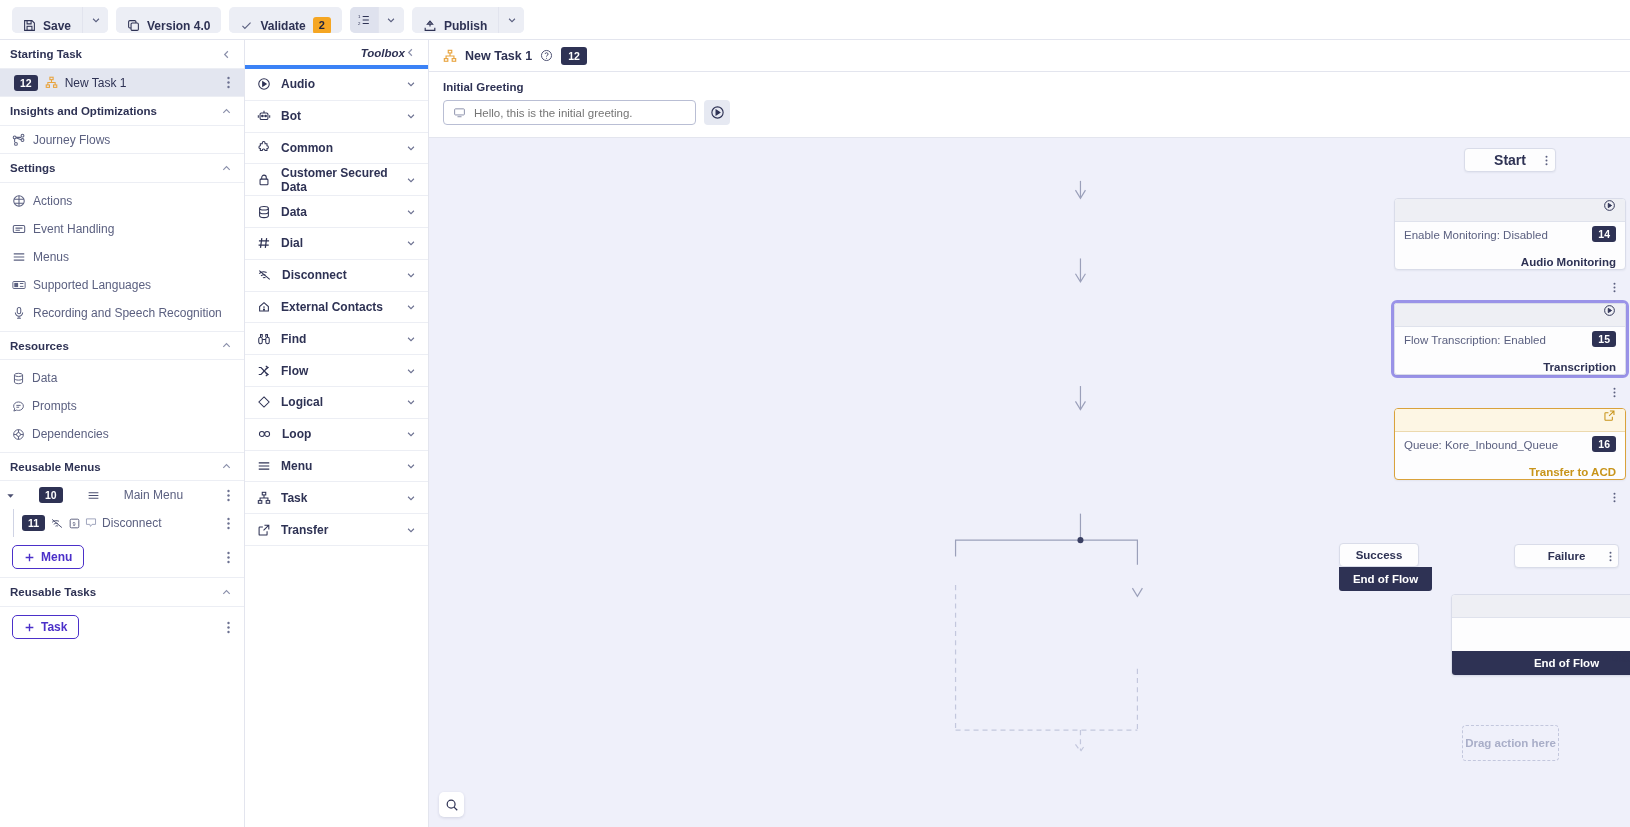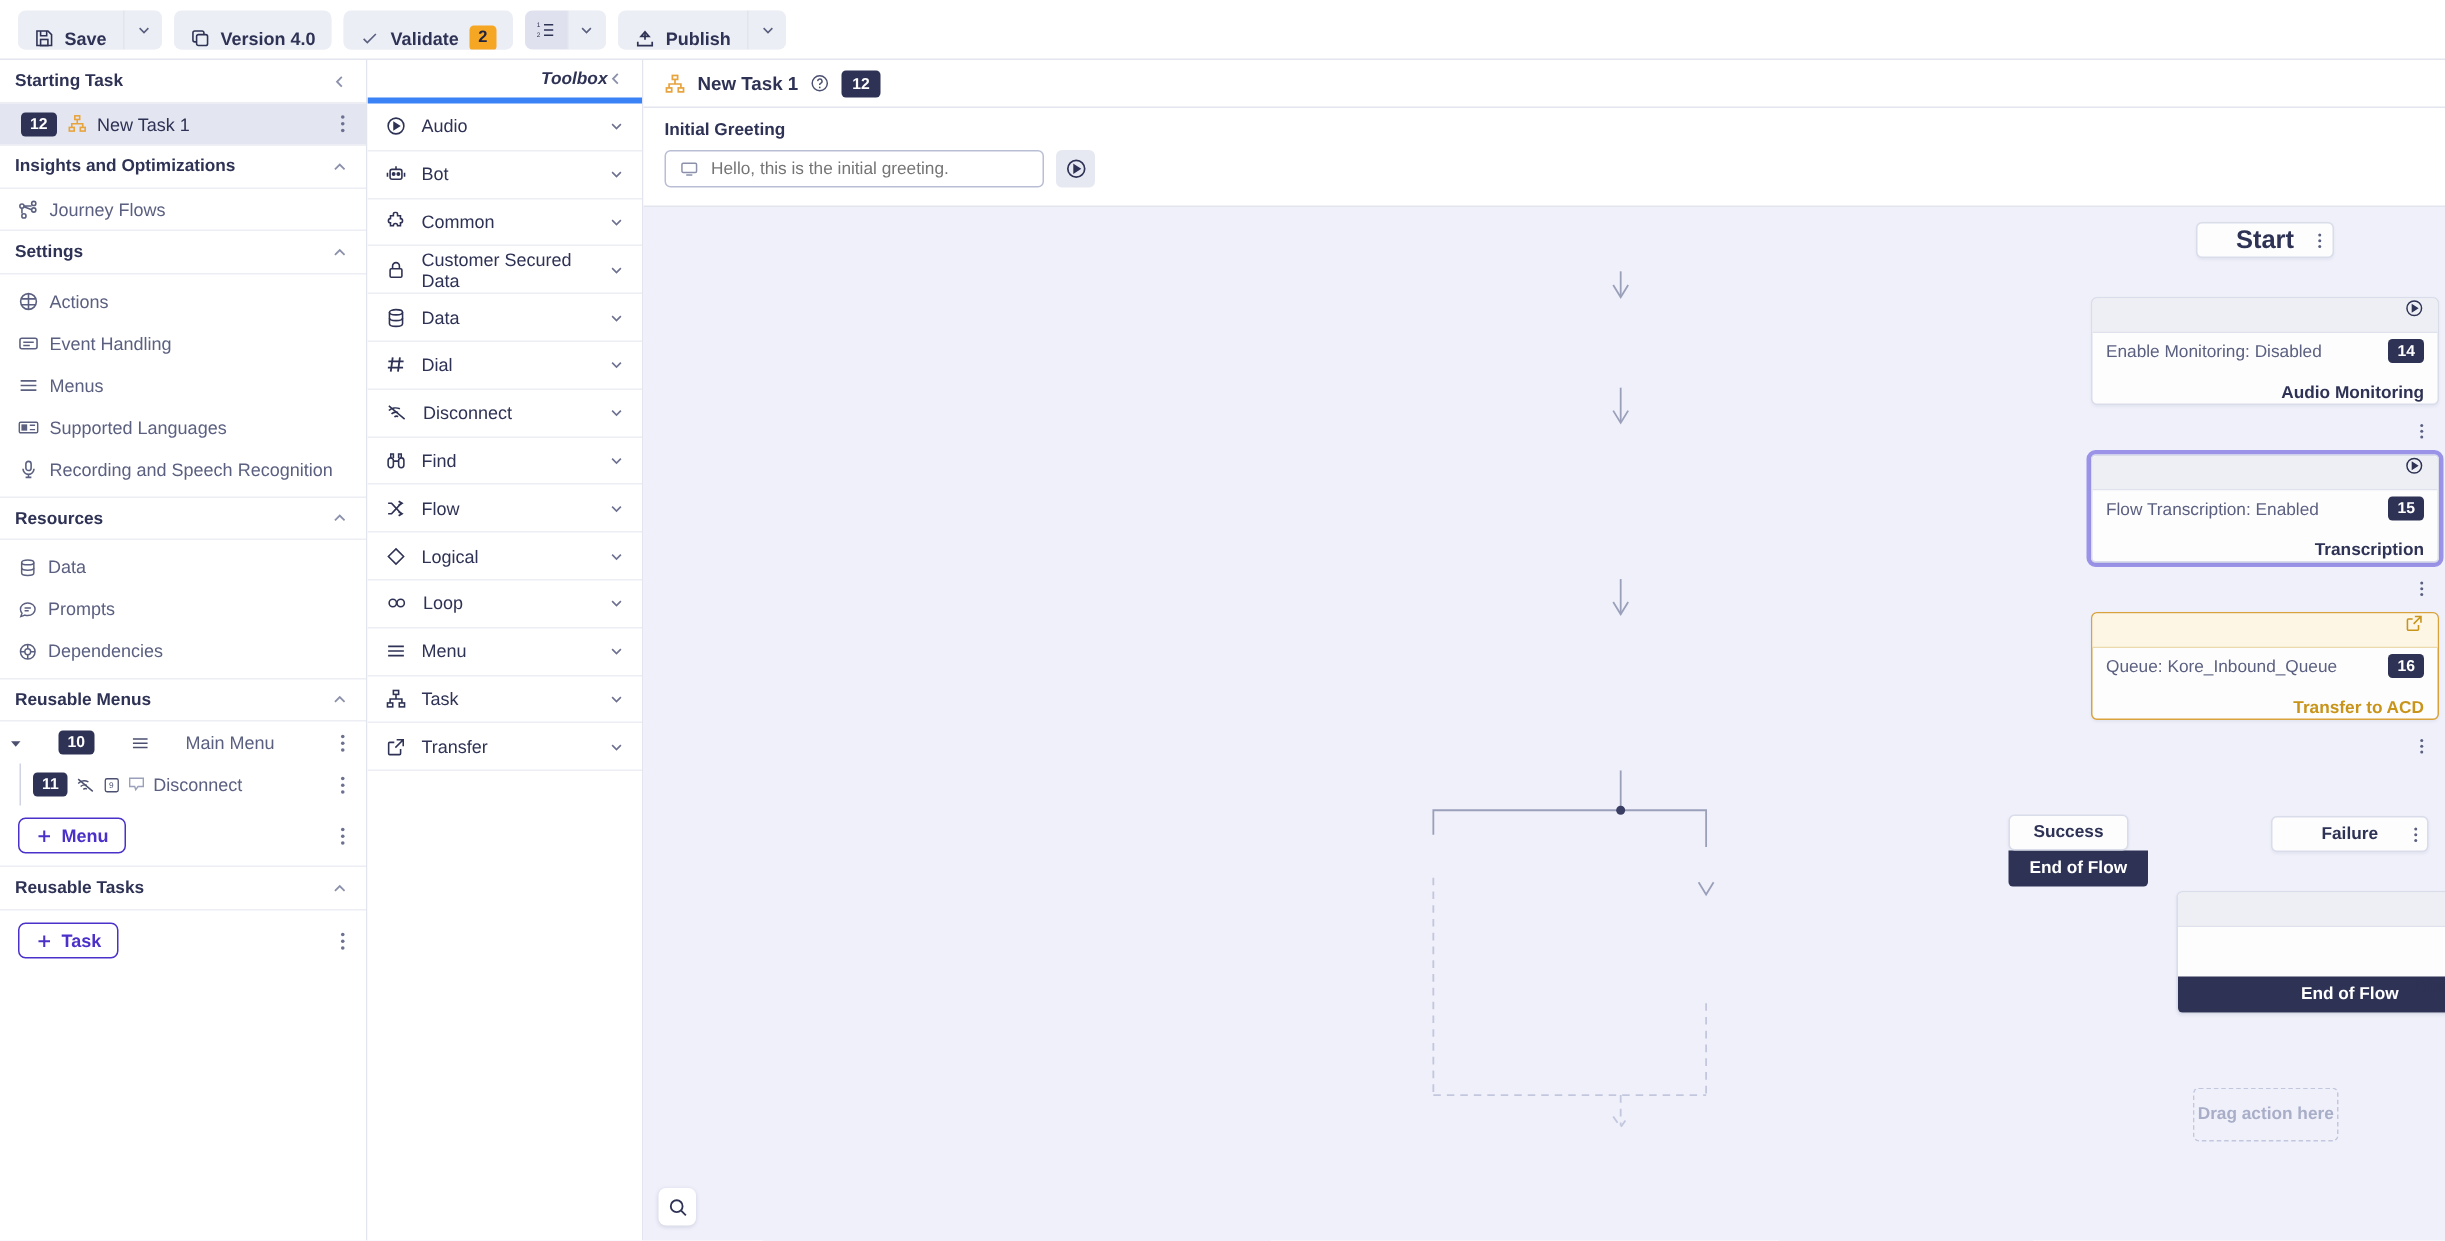--- a/index.html
+++ b/index.html
@@ -67,21 +67,21 @@
     background:#fff; border-radius:5px; height:24px; padding:0 11px; font-weight:700;
     font-size:12px; cursor:pointer; font-family:inherit;
   }
   .pad-row { display:flex; align-items:center; padding:8px 12px; }
 
   
   .toolbox { width:184px; min-width:184px; background:#fff; border-right:1px solid #e3e5ee; overflow-y:auto;}
   .tbx-head { height:29px; display:flex; align-items:center; justify-content:flex-end; padding:0 12px; font-weight:700; font-size:11.5px; border-bottom:4px solid #3b82f6;font-style:italic;}
   .tbx-item {
     height:31.8px; display:flex; align-items:center; gap:10px; padding:0 12px;
-    border-bottom:1px solid #eceef4; cursor:pointer; font-weight:400; font-size:12px; color:#2e3254;
+    border-bottom:1px solid #eceef4; cursor:pointer; font-weight:700; font-size:12px; color:#2e3254;
   }
   .tbx-item .tname { flex:1; }
   .tbx-item .chev { color:#6c7191; display:flex; }
 
   
   .canvas-col { flex:1; display:flex; flex-direction:column; min-width:0; }
   .canvas-head {
     height:32px; min-height:32px; border-bottom:1px solid #e3e5ee; background:#fff;
     display:flex; align-items:center; gap:8px; padding:0 14px;
   }
@@ -116,21 +116,21 @@
   }
   .pill {
     background:#fdfdfe; border:1px solid #d9dce9; border-radius:4px;
     height:24px; display:flex; align-items:center; justify-content:center;
     font-weight:700; font-size:11.5px; color:#2e3254; position:relative;
     box-shadow:0 1px 2px rgba(40,45,90,.06);
   }
   .pill .n-kebab { position:absolute; right:6px; }
   .start-node {
     width:92px; height:24px; display:flex; align-items:center; justify-content:center;
-    background:#fdfdfe; border:1px solid #d9dce9; border-radius:4px; font-weight:700; font-size:17px;
+    background:#fdfdfe; border:1px solid #d9dce9; border-radius:4px; font-weight:700; font-size:14px;
     position:relative; box-shadow:0 1px 2px rgba(40,45,90,.06);
   }
   .drop-zone {
     width:97px; height:36px; border:1px dashed #c3c7dd; border-radius:4px;
     display:flex; align-items:center; justify-content:center;
     color:#a9aec8; font-size:11.5px; font-weight:700; background:transparent;
   }
   .zoom-btn {
     position:absolute; left:10px; bottom:10px; width:25px; height:25px; background:#fff;
     border-radius:5px; display:flex; align-items:center; justify-content:center; cursor:pointer;
@@ -573,20 +573,35 @@
           </span>
       </div>
       <div class="tbx-item">
         <span class="ico">
             <svg width="15" height="14" viewBox="0 0 16 16" fill="none" stroke="#2e3254" stroke-width="1.2">
               <path d="M2 6.5c2-2 5.5-2.6 8.4-1.3M4 9c1.4-1.2 3.3-1.6 5-1M6.2 11.3c.9-.6 2-.7 2.9-.2"></path>
               <path d="M2 3l12 10"></path>
             </svg>
           </span>
         <span class="tname">Disconnect</span>
+        <span class="chev">
+            <svg width="10" height="10" viewBox="0 0 12 12" fill="none" stroke="#6c7191" stroke-width="1.3">
+              <path d="M2.5 4.5L6 8l3.5-3.5"></path>
+            </svg>
+          </span>
+      </div>
+      <div class="tbx-item">
+        <span class="ico">
+            <svg width="14" height="14" viewBox="0 0 16 16" fill="none" stroke="#2e3254" stroke-width="1.2">
+              <path d="M3 12.5V7.5L8 3l5 4.5v5z"></path>
+              <path d="M8 7v2.6"></path>
+              <circle cx="8" cy="11.2" r=".6" fill="#2e3254"></circle>
+            </svg>
+          </span>
+        <span class="tname">External Contacts</span>
         <span class="chev">
             <svg width="10" height="10" viewBox="0 0 12 12" fill="none" stroke="#6c7191" stroke-width="1.3">
               <path d="M2.5 4.5L6 8l3.5-3.5"></path>
             </svg>
           </span>
       </div>
       <div class="tbx-item">
         <span class="ico">
             <svg width="14" height="14" viewBox="0 0 16 16" fill="none" stroke="#2e3254" stroke-width="1.2">
               <rect x="2" y="6" width="4" height="7.5" rx="2"></rect>

